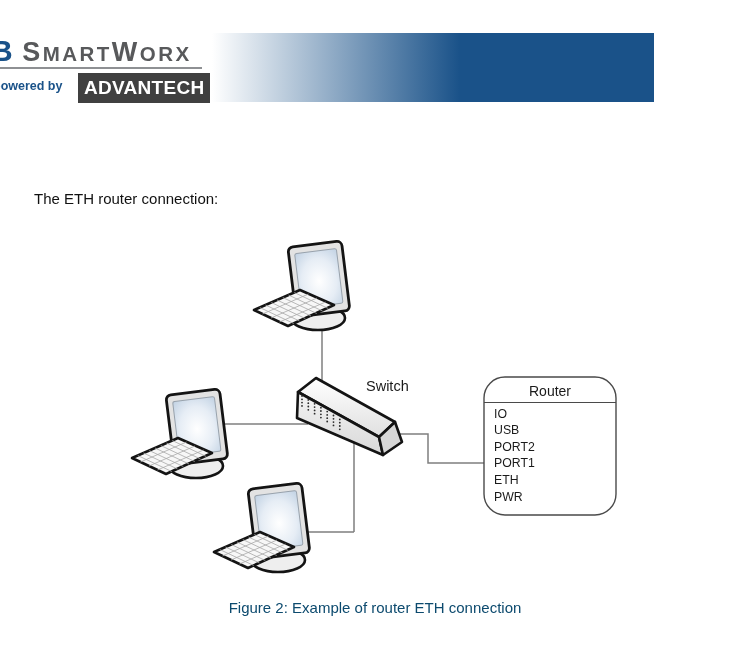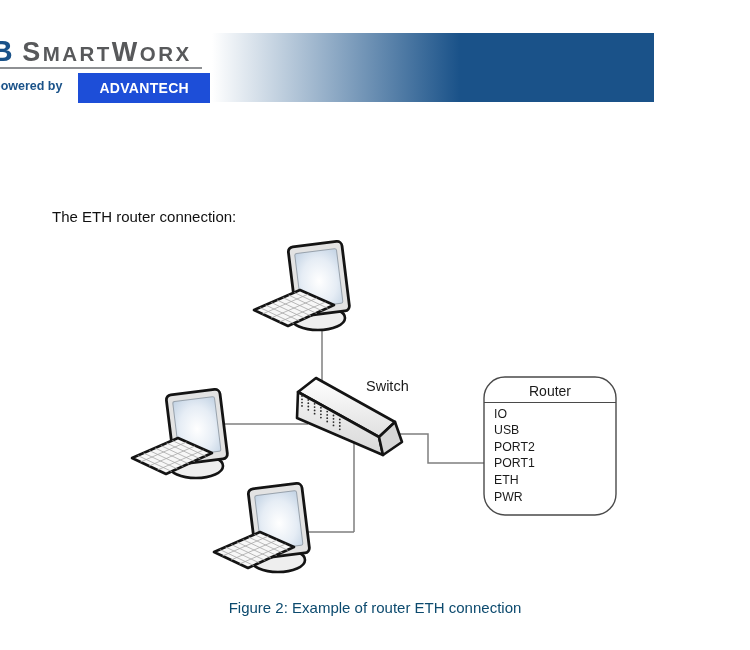--- a/index.html
+++ b/index.html
@@ -16,26 +16,26 @@
   .logo-block{position:absolute;left:0;top:36px;width:210px;}
   .brand-row{white-space:nowrap;line-height:30px;height:30px;}
   .partial-b{color:#1a5289;font-size:30px;font-weight:700;margin-left:-9px;display:inline-block;}
   .brand-name{color:#58595b;font-weight:600;margin-left:5px;letter-spacing:2.5px;}
   .brand-name .big{font-size:27px;}
   .brand-name .small{font-size:20.5px;}
   .brand-rule{width:202px;height:2px;background:#8e9093;margin-top:1px;}
   .powered-row{margin-top:4px;display:flex;align-items:flex-start;}
   .powered-by{color:#1a5289;font-weight:700;font-size:12.5px;margin-left:-7px;padding-top:6px;
               display:inline-block;white-space:nowrap;}
-  .advantech-box{margin-left:16px;width:133px;height:30px;background:#1d4ed8;color:#ffffff;
+  .advantech-box{margin-left:16px;width:133px;height:30px;background:#404040;color:#ffffff;
                  display:flex;align-items:center;justify-content:center;
-                 font-weight:700;font-size:14px;letter-spacing:0.3px;}
+                 font-weight:700;font-size:19px;letter-spacing:0.3px;}
 
   
-  .intro{position:absolute;left:34px;top:190px;font-size:15px;color:#111;margin:18px;}
+  .intro{position:absolute;left:34px;top:190px;font-size:15px;color:#111;margin:0;}
   .caption{position:absolute;left:0;top:599px;width:750px;text-align:center;
            font-size:15px;color:#0c4a6e;margin:0;}
 
   
   .diagram{position:absolute;left:0;top:230px;}
   .diagram text{font-family:"Liberation Sans",sans-serif;fill:#1a1a1a;}
 </style>
 </head>
 <body>
 

